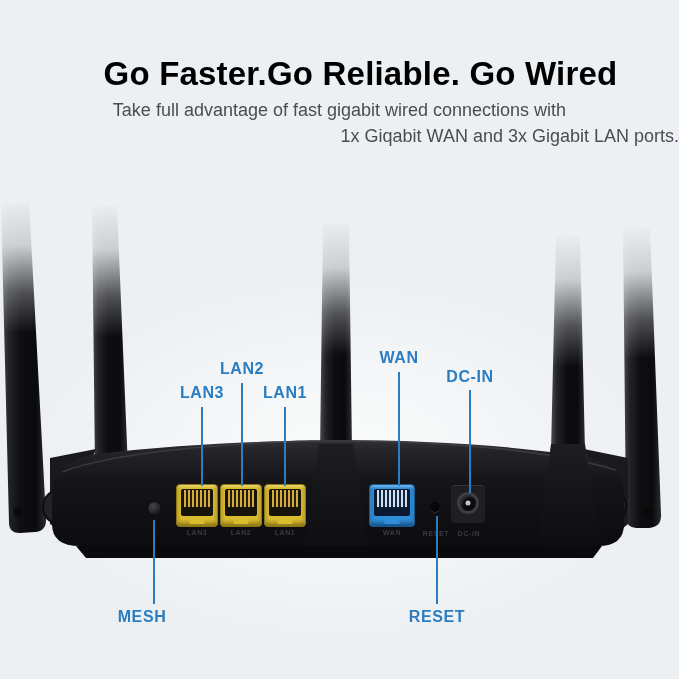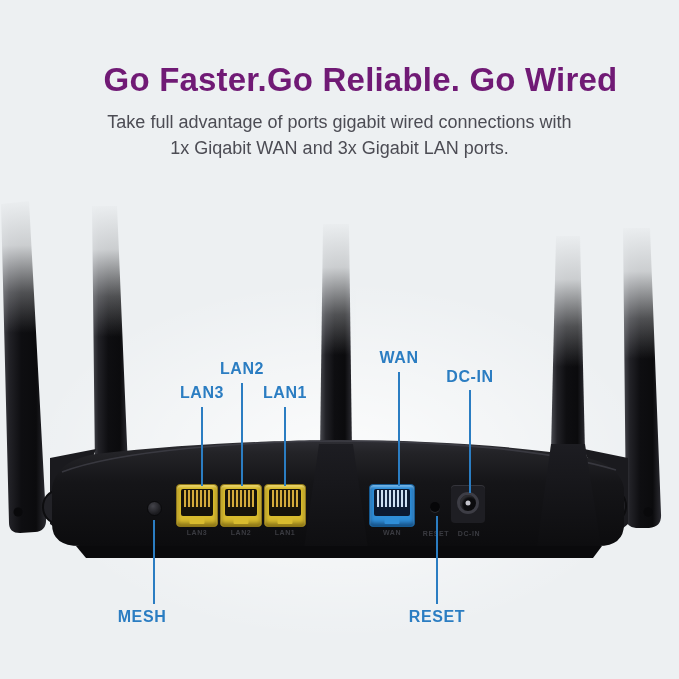--- a/index.html
+++ b/index.html
@@ -9,21 +9,21 @@
     font-family:"Liberation Sans", sans-serif;
   }
   .backdrop{
     position:absolute;inset:0;
     background:radial-gradient(ellipse 430px 250px at 340px 460px,
       rgba(255,255,255,.8), rgba(255,255,255,0) 72%);
   }
   
   .hdr{position:absolute;top:50px;left:0;width:679px;text-align:center;}
   .hdr h1{
-    margin:10px;font-size:33px;font-weight:700;color:#701a75;
+    margin:4px;font-size:33px;font-weight:700;color:#000000;
     letter-spacing:.2px;line-height:40px;padding-left:42px;
   }
   .hdr p{
     margin:4px 0 0 0;font-size:18px;color:#4c4c54;line-height:25px;font-weight:400;
   }
   
   svg.art{position:absolute;left:0;top:0;width:679px;height:679px;}
   
   .port-lan,.port-wan{
     position:absolute;width:42px;height:43px;border-radius:4px;box-sizing:border-box;
@@ -80,22 +80,22 @@
   }
 </style>
 </head>
 <body>
 
 <div class="canvas">
   <div class="backdrop"></div>
 
   <div class="hdr">
     <h1>Go Faster.Go Reliable. Go Wired</h1>
-    <p>Take full advantage of ports gigabit wired connections with</p>
-    <p style="margin-top:1px;">1x Giqabit WAN and 3x Gigabit LAN ports.</p>
+    <p>Take full advantage of fast gigabit wired connections with</p>
+    <p style="margin-top:1px;text-align:right;">1x Giqabit WAN and 3x Gigabit LAN ports.</p>
   </div>
 
   <svg class="art" viewBox="0 0 679 679">
     <defs>
       <linearGradient id="antFill" x1="0" y1="0" x2="1" y2="0">
         <stop offset="0" stop-color="#4a4b51"></stop>
         <stop offset="0.18" stop-color="#222227"></stop>
         <stop offset="0.45" stop-color="#0e0e11"></stop>
         <stop offset="0.78" stop-color="#0b0b0d"></stop>
         <stop offset="1" stop-color="#2b2b31"></stop>

